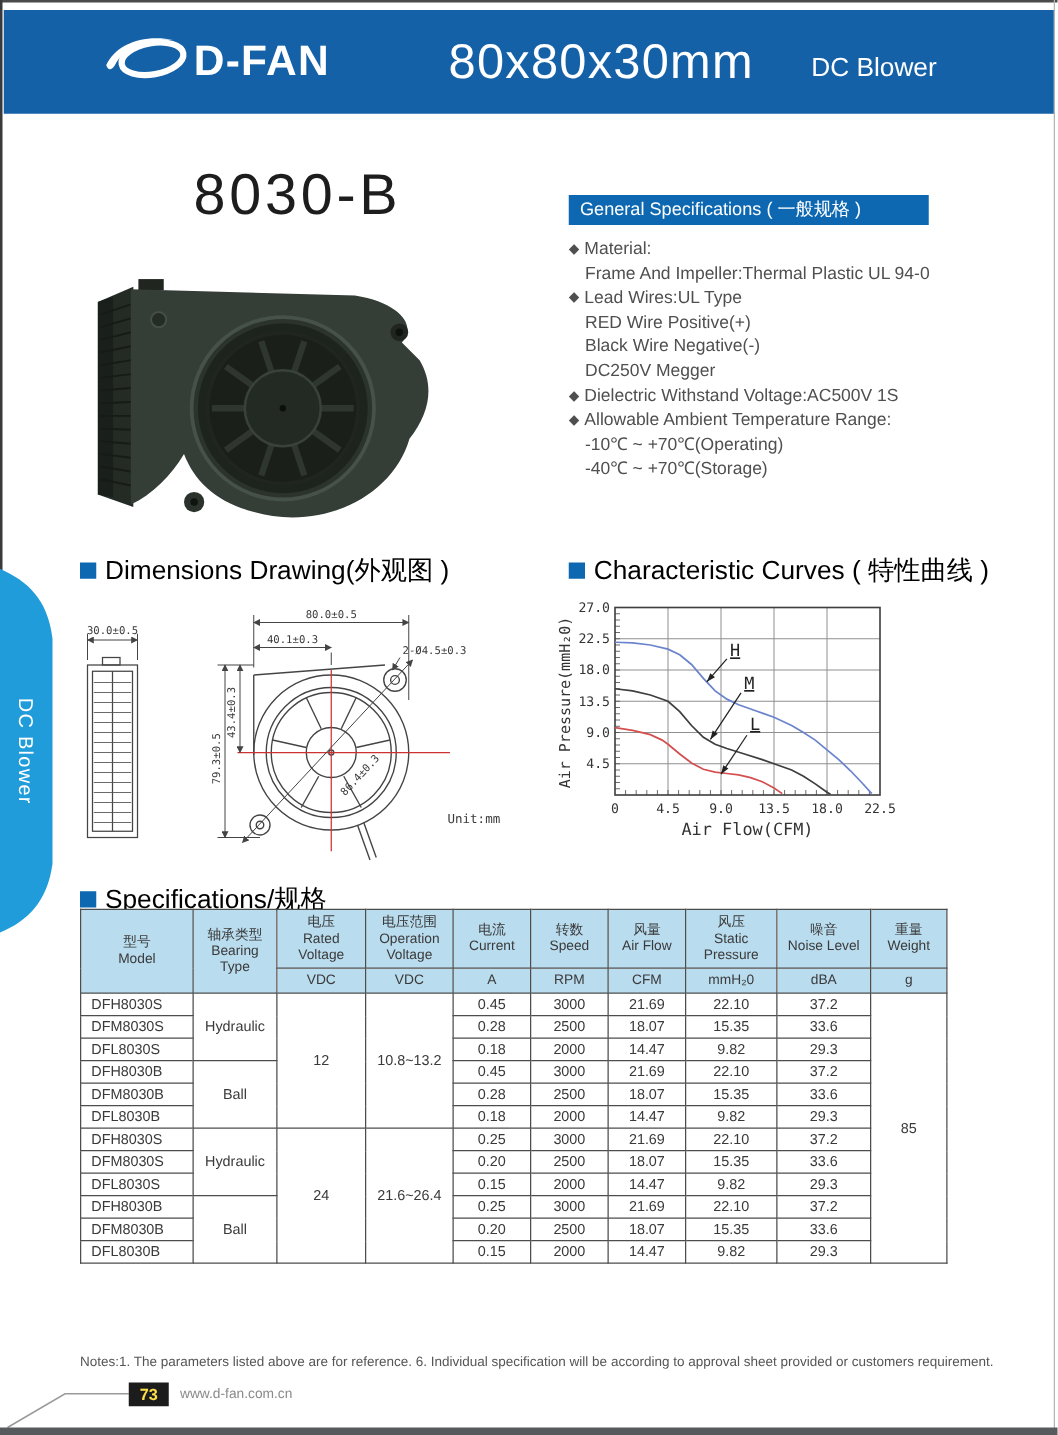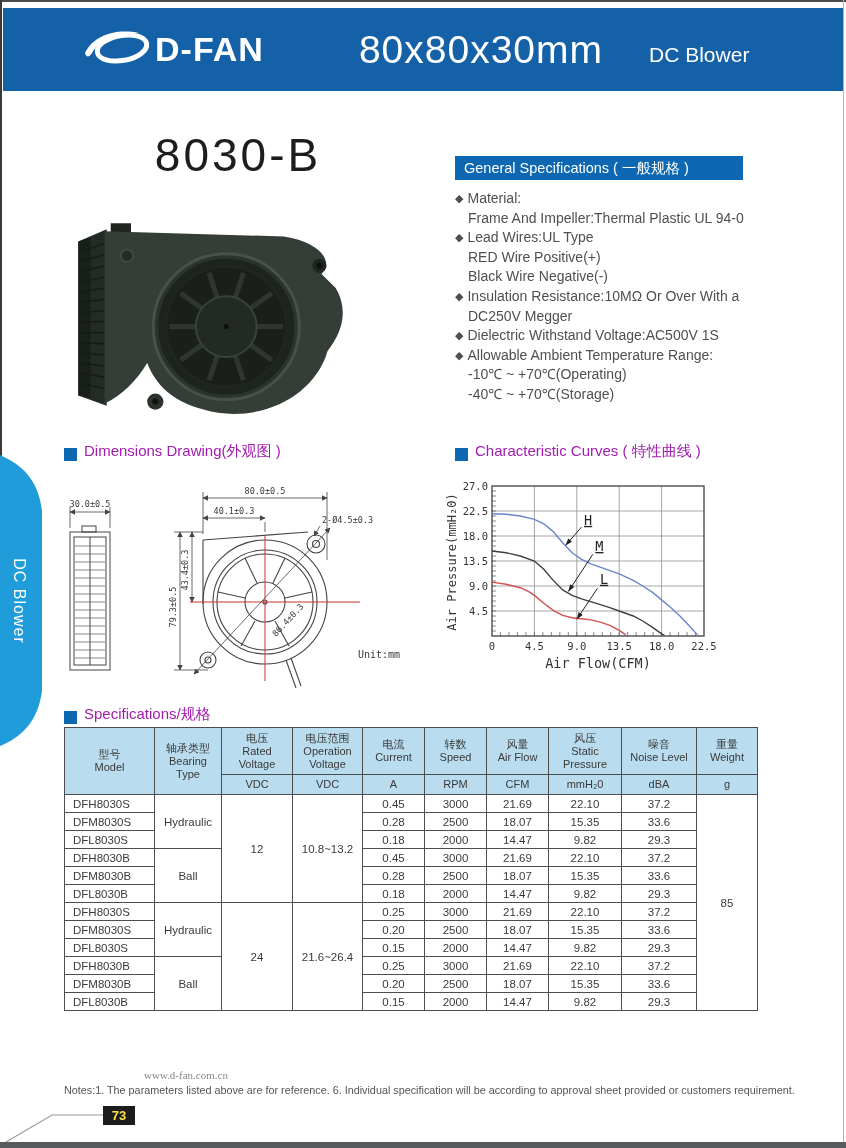--- a/index.html
+++ b/index.html
@@ -33,21 +33,21 @@
 
   
   #gs-header{left:455px;top:156px;width:288px;height:24px;background:#0d68b1;color:#fff;
              font-size:14.5px;line-height:24px;padding-left:9px;box-sizing:border-box;}
   #spec-lines{left:455px;top:189px;width:345px;color:#4f4f4f;font-size:14px;}
   .spec-line{height:19.6px;line-height:19.6px;white-space:nowrap;}
   .spec-line .blt{font-size:11px;margin-right:4px;position:relative;top:-1px;}
   .spec-line.cont{padding-left:13px;}
 
   
-  .sec-title{font-size:15px;color:#a21caf;display:flex;align-items:flex-end;}
+  .sec-title{font-size:21px;color:#000000;display:flex;align-items:center;}
   .sq{width:13px;height:13px;background:#0d68b1;margin-right:7px;display:inline-block;}
   #sec-dim{left:64px;top:442px;}
   #sec-cur{left:455px;top:442px;}
   #sec-spec{left:64px;top:705px;}
   #sec-spec .sq{background:#0d68b1;}
 
   #dim-svg{left:58px;top:474px;}
   .dt{font-family:"DejaVu Sans Mono", monospace;font-size:8.5px;fill:#3a3a3a;}
   .du{font-family:"DejaVu Sans Mono", monospace;font-size:10px;fill:#3a3a3a;}
 
@@ -66,21 +66,21 @@
   #spec-table thead tr.units th{height:19px;font-size:11px;}
   #spec-table thead tr.main th{height:46px;}
   #spec-table tbody td{height:17px;font-size:11.5px;background:#fff;}
   #spec-table tbody td.model{text-align:left;padding-left:8px;}
 
   
   #notes{left:64px;top:1084px;width:740px;font-size:10.8px;color:#555;}
   #corner-svg{left:0;bottom:4px;}
   #page-badge{left:103px;top:1106px;width:32px;height:19px;background:#1c1c1c;color:#fde047;
               font-size:13px;font-weight:bold;text-align:center;line-height:19px;}
-  #website{left:144px;top:1069px;font-size:11px;color:#8a8a8a;text-decoration:none;font-family:Liberation Serif, serif;}
+  #website{left:144px;top:1109px;font-size:11px;color:#8a8a8a;text-decoration:none;}
 </style>
 </head>
 <body>
 
 <div class="abs" id="top-edge"></div>
 <div class="abs" id="left-edge"></div>
 <div class="abs" id="right-edge"></div>
 
 <div class="abs" id="header-bar">
   <div id="brand">
@@ -155,21 +155,20 @@
   </svg>
 </div>
 
 <div class="abs" id="gs-header">General Specifications ( 一般规格 )</div>
 <div class="abs" id="spec-lines">
     <div class="spec-line"><span class="blt">◆</span><span>Material:</span></div>
     <div class="spec-line cont"><span>Frame And Impeller:Thermal Plastic UL 94-0</span></div>
     <div class="spec-line"><span class="blt">◆</span><span>Lead Wires:UL Type</span></div>
     <div class="spec-line cont"><span>RED Wire Positive(+)</span></div>
     <div class="spec-line cont"><span>Black Wire Negative(-)</span></div>
-    <div class="spec-line"><span class="blt">◆</span><span>Insulation Resistance:10MΩ Or Over With a</span></div>
     <div class="spec-line cont"><span>DC250V Megger</span></div>
     <div class="spec-line"><span class="blt">◆</span><span>Dielectric Withstand Voltage:AC500V 1S</span></div>
     <div class="spec-line"><span class="blt">◆</span><span>Allowable Ambient Temperature Range:</span></div>
     <div class="spec-line cont"><span>-10℃ ~ +70℃(Operating)</span></div>
     <div class="spec-line cont"><span>-40℃ ~ +70℃(Storage)</span></div>
   </div>
 
 <div class="abs sec-title" id="sec-dim">
   <span class="sq"></span>
   <span>Dimensions Drawing(外观图 )</span>

